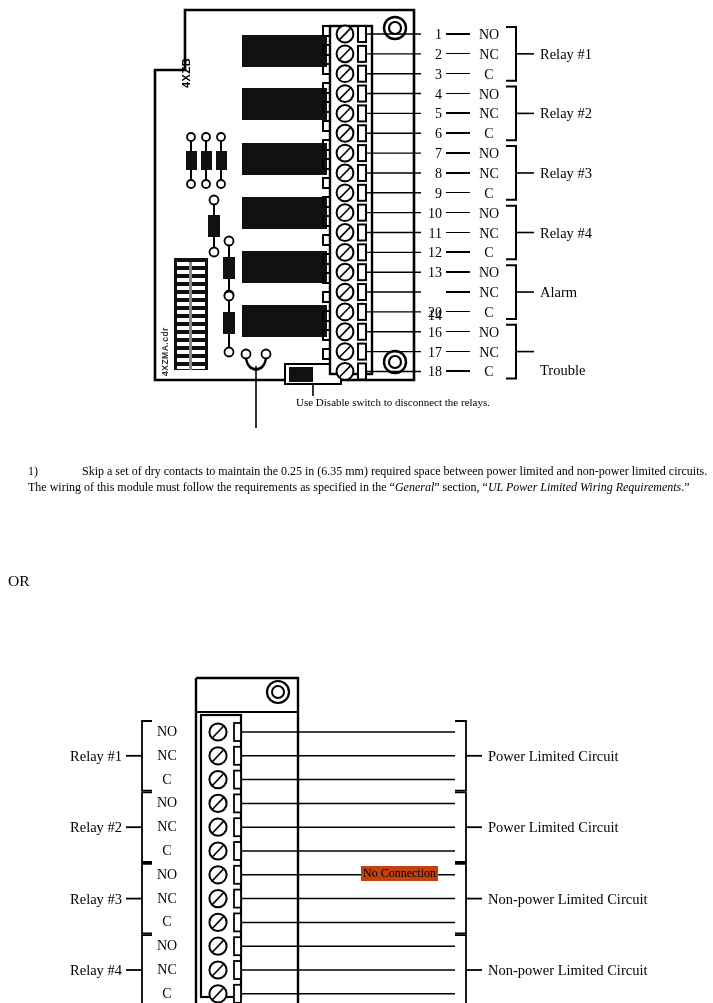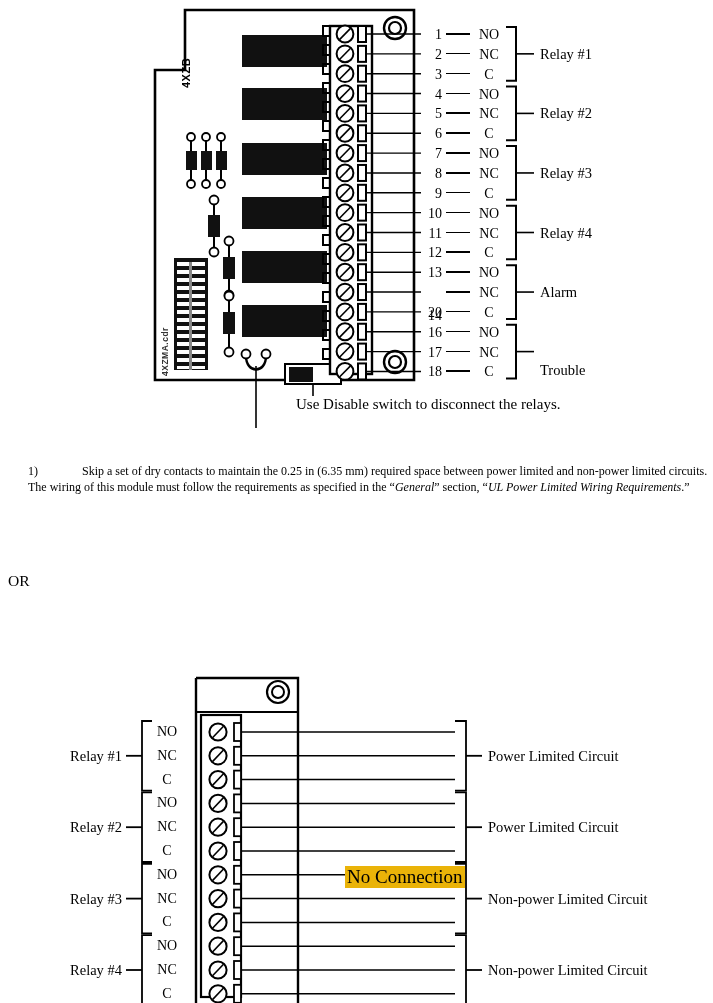--- a/index.html
+++ b/index.html
@@ -15,40 +15,40 @@
   .abs{position:absolute;}
 
   
   #fig1{position:absolute;left:0;top:0;width:713px;height:450px;}
   .board-svg{position:absolute;left:0;top:0;}
 
   .term-num{position:absolute;font-size:14px;text-align:right;width:22px;}
   .term-fn{position:absolute;font-size:14px;text-align:center;width:34px;}
   .grp-lbl{position:absolute;font-size:14.5px;white-space:nowrap;}
 
-  .cap{position:absolute;font-size:15px;white-space:nowrap;}
+  .cap{position:absolute;font-size:11px;white-space:nowrap;}
 
   
   .rot{position:absolute;transform:rotate(-90deg);transform-origin:0 0;
        font-family:"Liberation Sans","DejaVu Sans",sans-serif;
        font-weight:bold;letter-spacing:.5px;white-space:nowrap;}
 
   
   .body-text{position:absolute;left:8px;width:700px;font-size:12px;
              line-height:1.30;text-align:left;margin-left:20px;}
   .body-text .num{display:inline-block;width:54px;}
   .body-text i{font-style:italic;}
   #or{position:absolute;left:8px;font-size:15.6px;}
 
   
   #fig2{position:absolute;left:0;top:660px;width:713px;height:343px;}
   .f2-relay{position:absolute;font-size:14.5px;white-space:nowrap;text-align:right;}
   .f2-fn{position:absolute;font-size:14px;width:30px;text-align:center;}
   .f2-circ{position:absolute;font-size:14.5px;white-space:nowrap;}
-  .f2-nc{position:absolute;font-size:19px;white-space:nowrap;background:#eab308;padding:0 2px;}
+  .f2-nc{position:absolute;font-size:12px;white-space:nowrap;background:#c2410c;padding:0 2px;margin-left:16px;}
 </style>
 </head>
 <body>
 
 <div class="page">
 
   <div id="fig1">
 
     <svg class="board-svg" width="713" height="450" viewBox="0 0 713 450">
 

